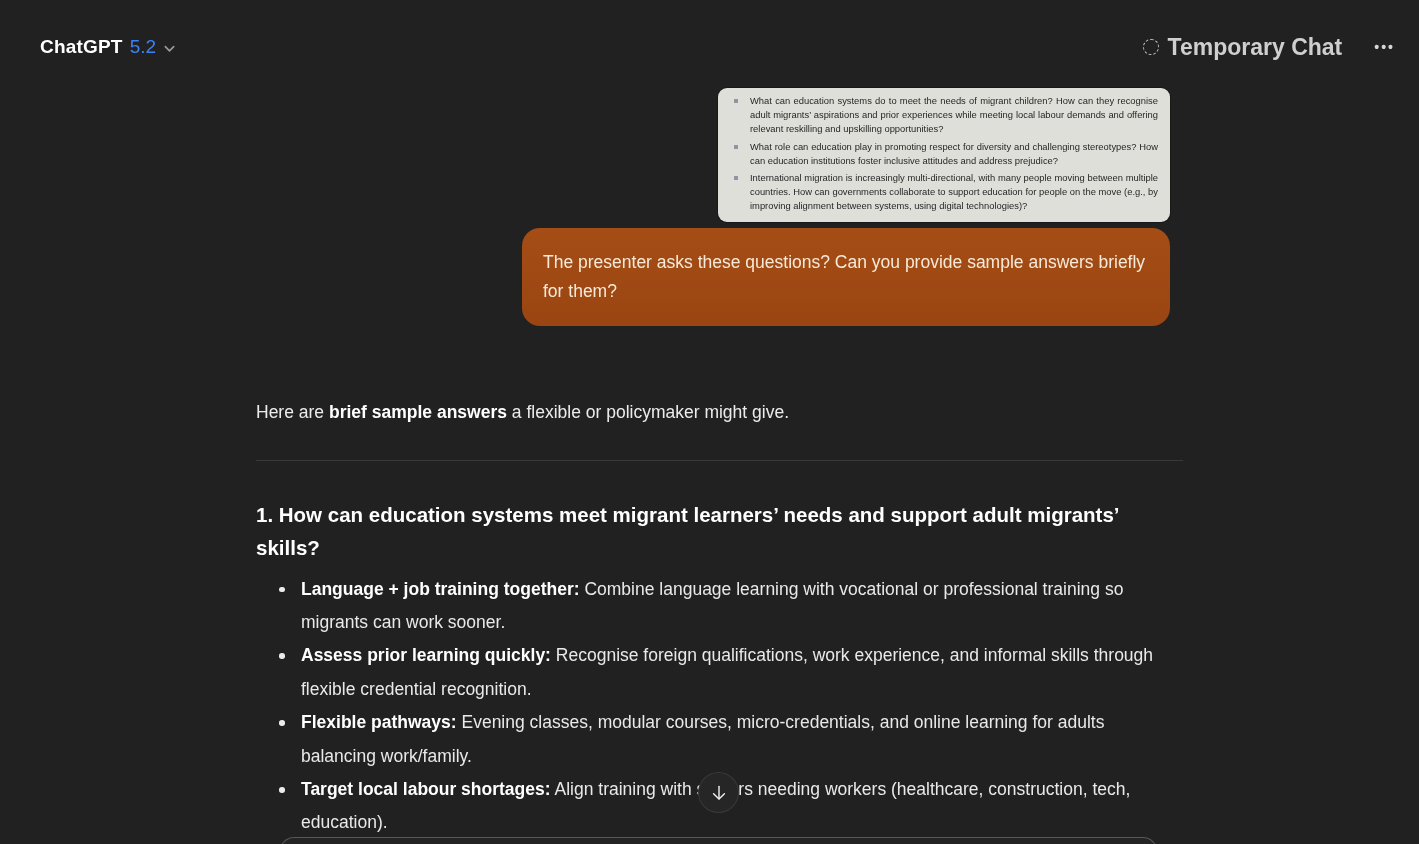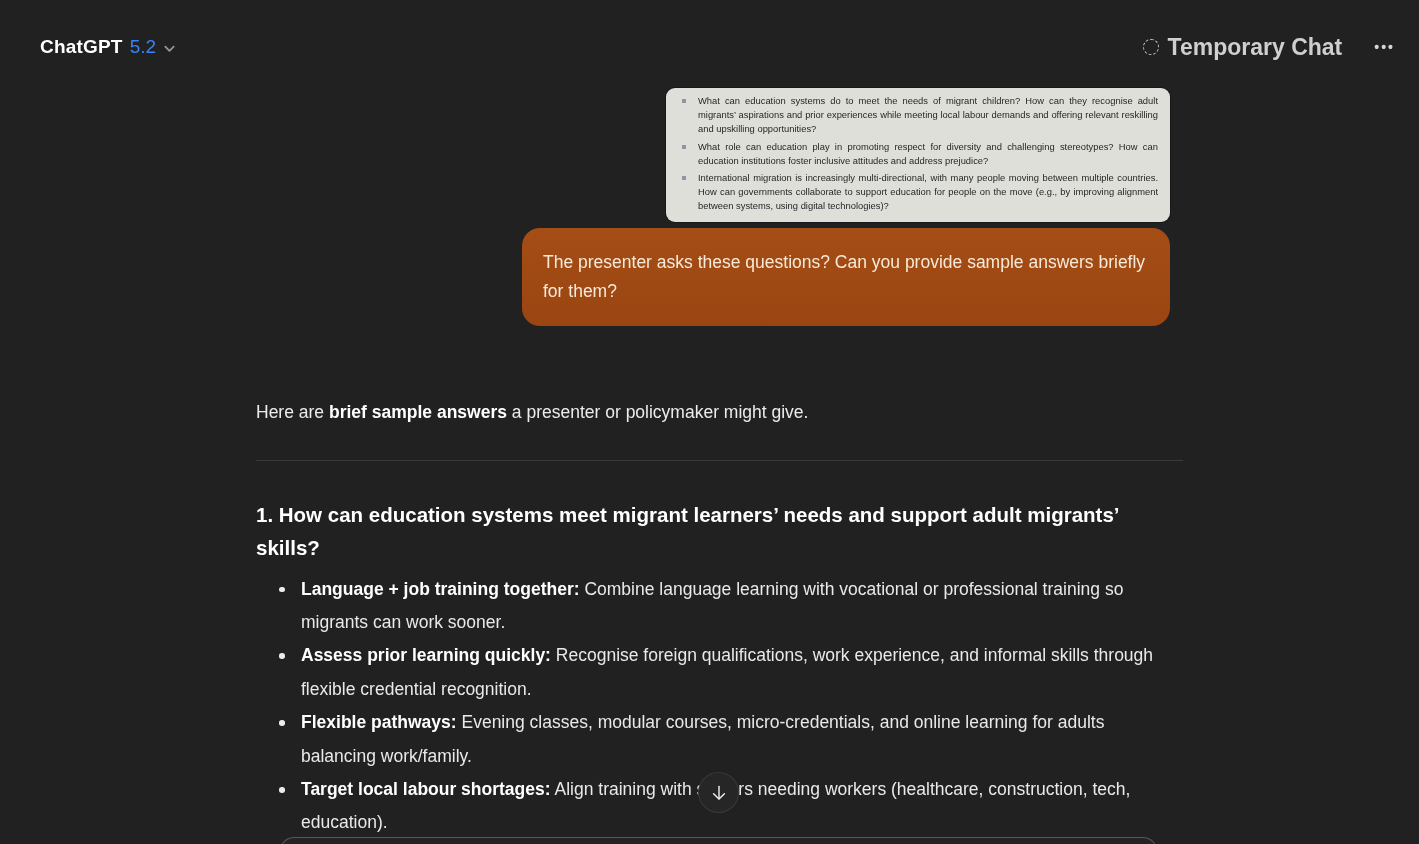--- a/index.html
+++ b/index.html
@@ -46,21 +46,21 @@
   
   .thread {
     position: absolute; left: 256px; top: 56px; width: 927px;
     display: flex; flex-direction: column;
   }
 
   
   .attachment {
     align-self: flex-end;
     margin: 32px 13px 0 0;
-    width: 504px; min-height: 118px;
+    width: 452px; min-height: 118px;
     background: #dfdfda;
     border-radius: 9px;
     padding: 6px 12px 5px 8px;
     color: #262626;
     font-size: 9.4px; line-height: 14.2px;
     cursor: pointer;
     box-shadow: 0 0 0 1px rgba(0,0,0,.25);
   }
   .attachment ul { list-style: none; }
   .attachment li {
@@ -164,21 +164,21 @@
       <li>What role can education play in promoting respect for diversity and challenging stereotypes? How can education institutions foster inclusive attitudes and address prejudice?</li>
       <li>International migration is increasingly multi-directional, with many people moving between multiple countries. How can governments collaborate to support education for people on the move (e.g., by improving alignment between systems, using digital technologies)?</li>
     </ul>
   </div>
 
   <div class="user-bubble">
     <span>The presenter asks these questions? Can you provide sample answers briefly for them?</span>
   </div>
 
   <div class="assistant">
-    <p><span>Here are </span><span class="b">brief sample answers</span><span> a presenter or policymaker might give.</span></p>
+    <p><span>Here are </span><span class="b">brief sample answers</span><span> a flexible or policymaker might give.</span></p>
 
     <hr class="divider">
 
     <h2 class="section-heading">1. How can education systems meet migrant learners’ needs and support adult migrants’ skills?</h2>
 
     <ul class="answer-list">
       <li><span class="b">Language + job training together:</span><span> Combine language learning with vocational or professional training so migrants can work sooner.</span></li>
       <li><span class="b">Assess prior learning quickly:</span><span> Recognise foreign qualifications, work experience, and informal skills through flexible credential recognition.</span></li>
       <li><span class="b">Flexible pathways:</span><span> Evening classes, modular courses, micro-credentials, and online learning for adults balancing work/family.</span></li>
       <li><span class="b">Target local labour shortages:</span><span> Align training with sectors needing workers (healthcare, construction, tech, education).</span></li>

